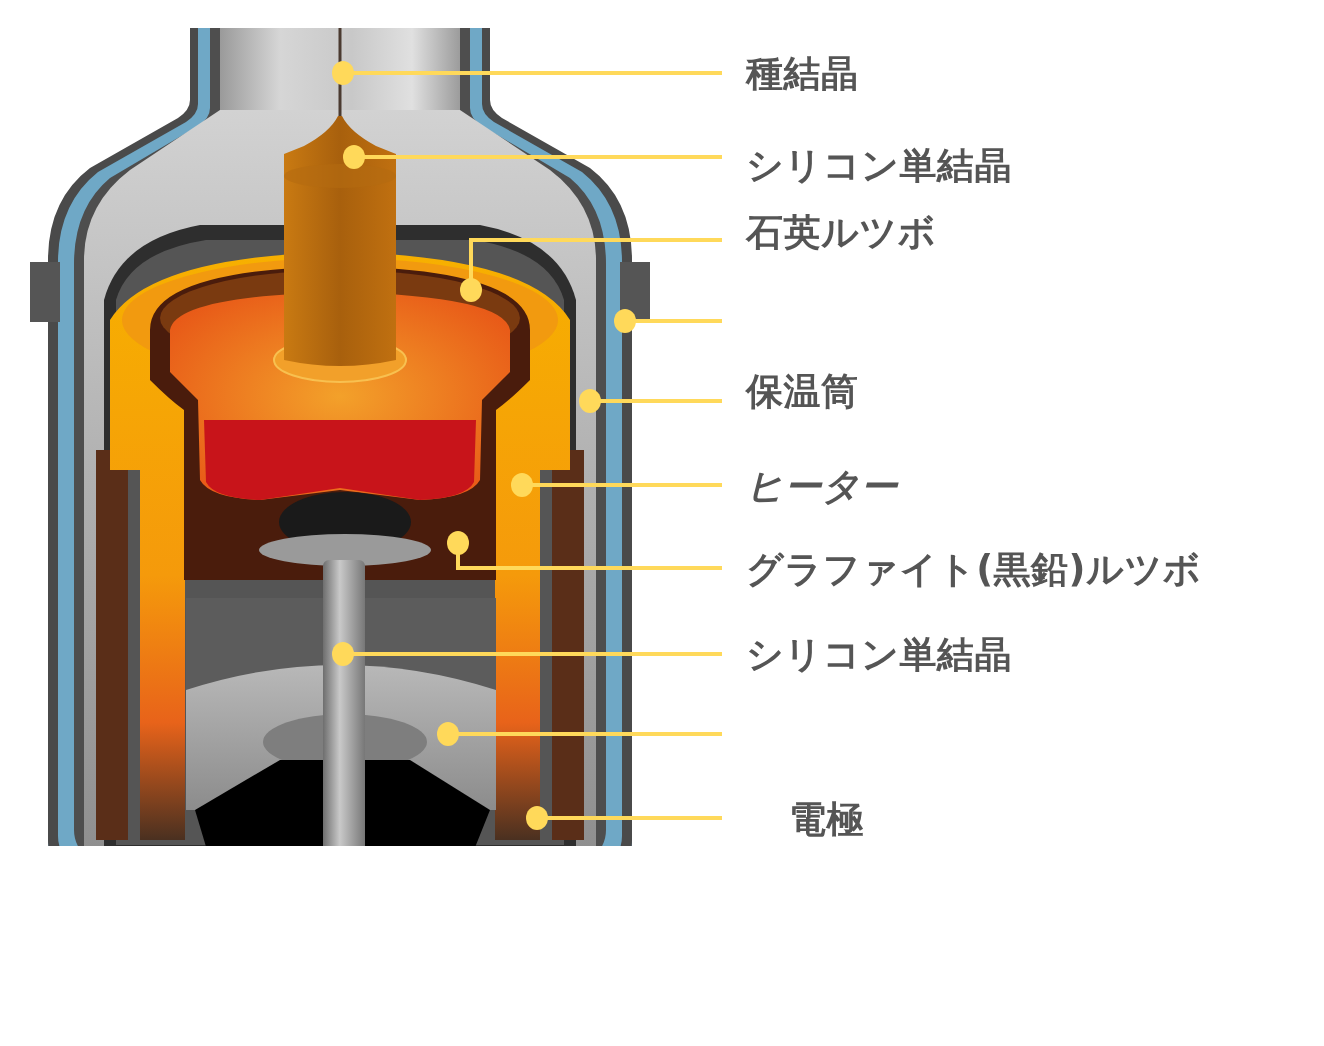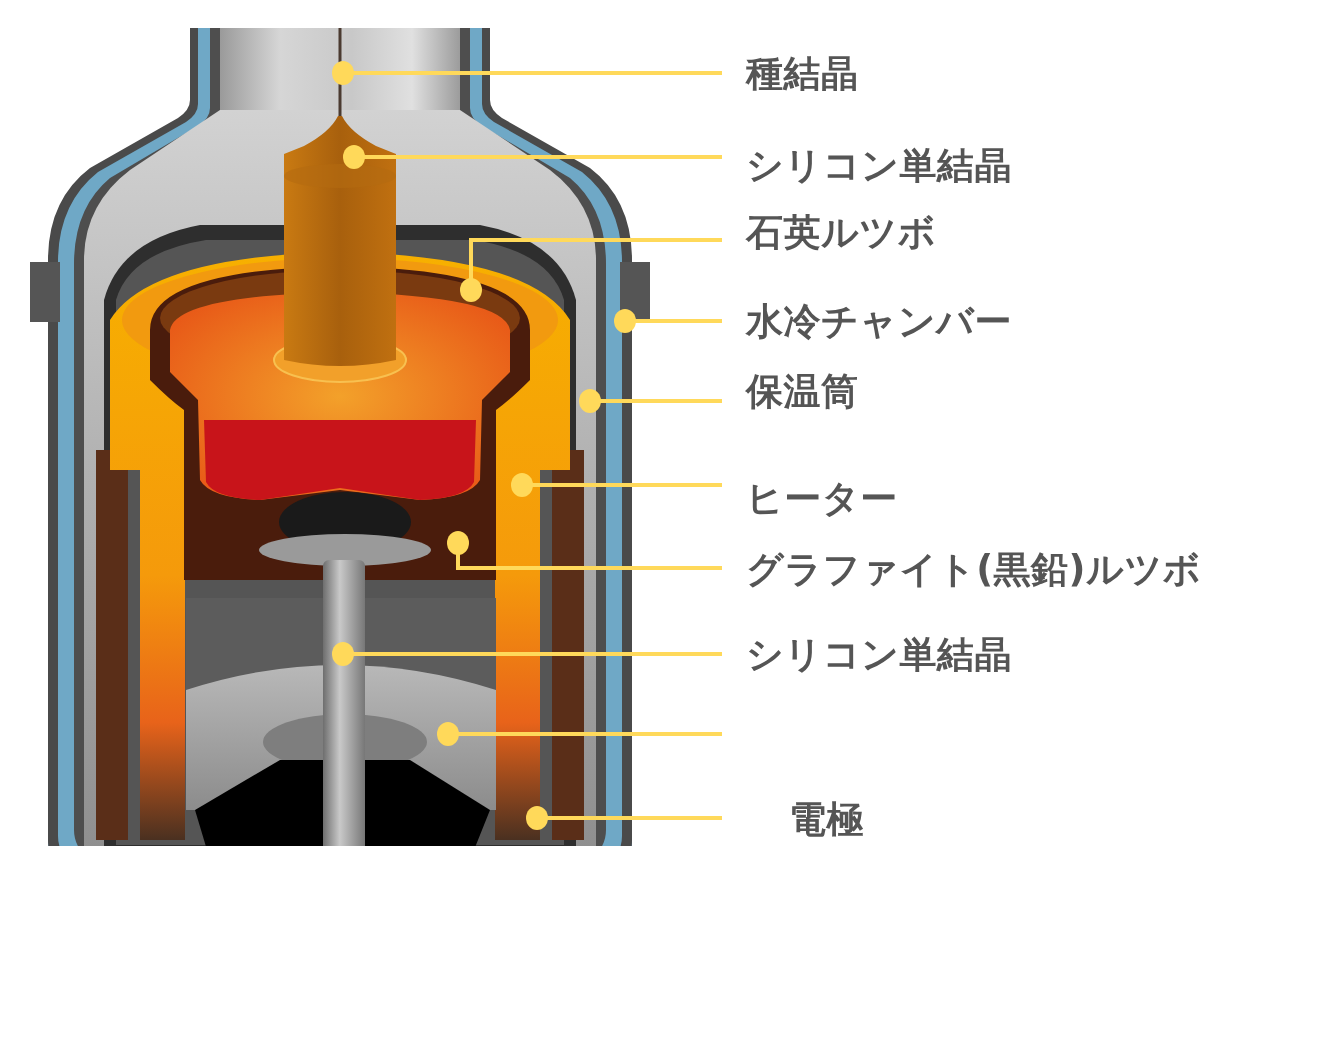--- a/index.html
+++ b/index.html
@@ -140,19 +140,18 @@
         <polyline points="448,734 722,734" fill="none" stroke="#FFD95A" stroke-width="4"></polyline>
         <ellipse cx="448" cy="734" rx="11" ry="12" fill="#FFD95A"></ellipse>
         <polyline points="537,818 722,818" fill="none" stroke="#FFD95A" stroke-width="4"></polyline>
         <ellipse cx="537" cy="818" rx="11" ry="12" fill="#FFD95A"></ellipse>
       </g>
   </svg>
 
   <div class="label" style="left:746px;top:55px;">種結晶</div>
   <div class="label" style="left:746px;top:139px;margin-top:8px;">シリコン単結晶</div>
   <div class="label" style="left:746px;top:214px;">石英ルツボ</div>
-  <div class="label" style="left:746px;top:303px;">水冷チャンバー</div>
   <div class="label" style="left:746px;top:373px;">保温筒</div>
-  <div class="label" style="left:746px;top:480px;">ヒーター</div>
+  <div class="label" style="left:746px;top:468px;font-style:italic;">ヒーター</div>
   <div class="label" style="left:746px;top:551px;">グラファイト(黒鉛)ルツボ</div>
   <div class="label" style="left:746px;top:636px;">シリコン単結晶</div>
   <div class="label" style="left:789px;top:801px;">電極</div>
 </div>
 
 </body></html>

